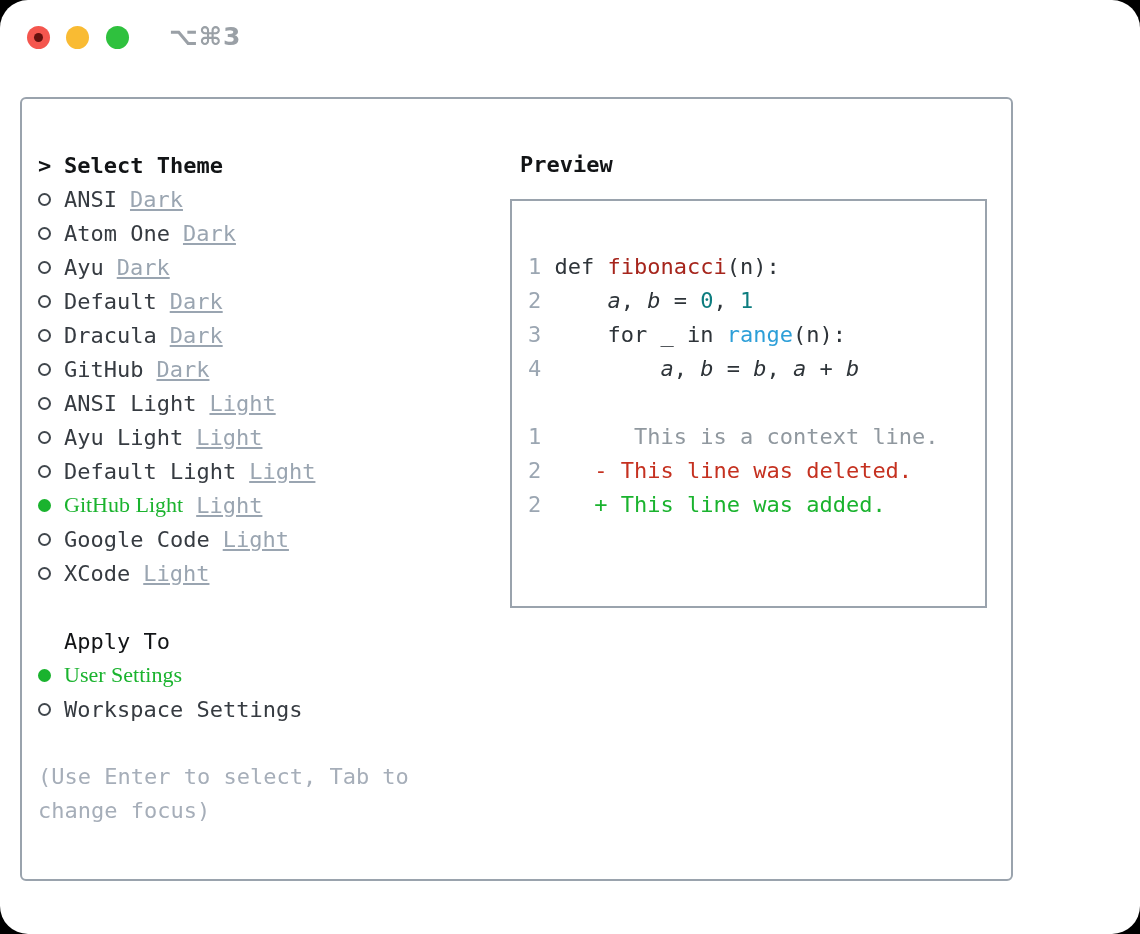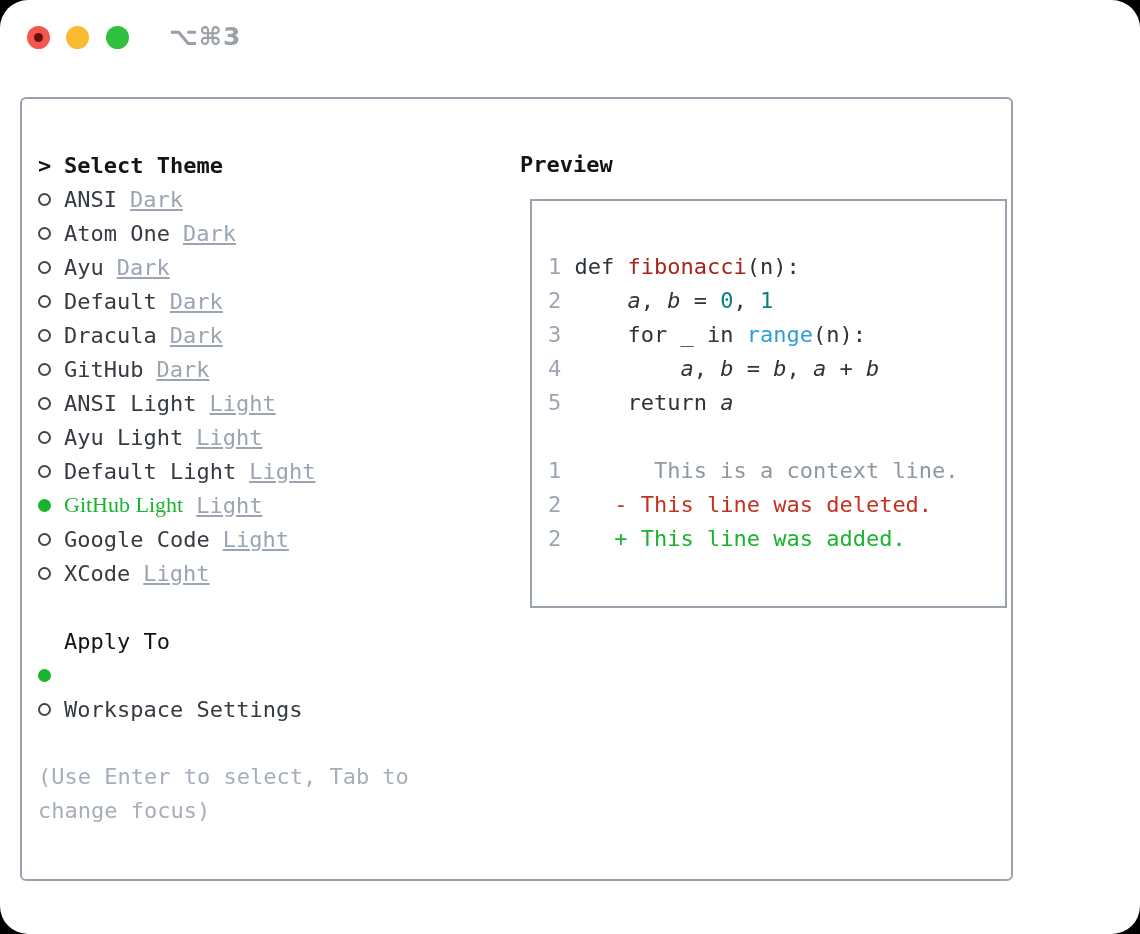--- a/index.html
+++ b/index.html
@@ -37,21 +37,21 @@
   .iname.sel{color:var(--accent-green);font-family:Liberation Serif, serif;}
   .itag{color:var(--tag-gray);margin-left:13px;white-space:pre;text-decoration:underline;}
   .blank-row{height:34px;}
   .hint{height:34px;line-height:34px;color:var(--hint-gray);white-space:pre;}
   
   .preview-title{
     position:absolute;left:520px;top:148px;height:34px;line-height:34px;
     font-size:22px;font-weight:bold;color:var(--header-black);
   }
   .preview-box{
-    position:absolute;left:530px;top:199px;width:477px;height:409px;
+    position:absolute;left:510px;top:199px;width:477px;height:409px;
     border:2px solid var(--border-gray);box-sizing:border-box;
     padding:49px 0 0 16px;overflow:hidden;
   }
   .pline{height:34px;line-height:34px;font-size:22px;white-space:pre;}
   .ln{color:var(--line-number-gray);}
   .tk-plain{color:var(--code-default);}
   .tk-fn{color:var(--function-red);}
   .tk-num{color:var(--number-teal);}
   .tk-bi{color:var(--builtin-blue);}
   .tk-var{color:var(--code-default);font-style:italic;}
@@ -170,20 +170,21 @@
     <div class="blank-row"></div>
     <div class="row">
       <span class="bullet-cell"></span>
       <span class="subhdr">Apply To</span>
     </div>
     <div id="apply-options">
         <div class="row">
           <span class="bullet-cell">
             <span class="bullet filled"></span>
           </span>
+          <span class="iname sel">User Settings</span>
         </div>
         <div class="row">
           <span class="bullet-cell">
             <span class="bullet"></span>
           </span>
           <span class="iname">Workspace Settings</span>
         </div>
       </div>
 
     <div class="blank-row"></div>
@@ -191,21 +192,20 @@
     <div class="hint">change focus)</div>
   </div>
 
   <div class="preview-title">Preview</div>
   <div class="preview-box">
     <div id="preview-lines">
         <div class="pline"><span class="ln">1</span><span class="tk-plain"> def </span><span class="tk-fn">fibonacci</span><span class="tk-plain">(n):</span></div>
         <div class="pline"><span class="ln">2</span><span class="tk-plain">     </span><span class="tk-var">a</span><span class="tk-plain">, </span><span class="tk-var">b</span><span class="tk-plain"> = </span><span class="tk-num">0</span><span class="tk-plain">, </span><span class="tk-num">1</span></div>
         <div class="pline"><span class="ln">3</span><span class="tk-plain">     for _ in </span><span class="tk-bi">range</span><span class="tk-plain">(n):</span></div>
         <div class="pline"><span class="ln">4</span><span class="tk-plain">         </span><span class="tk-var">a</span><span class="tk-plain">, </span><span class="tk-var">b</span><span class="tk-plain"> = </span><span class="tk-var">b</span><span class="tk-plain">, </span><span class="tk-var">a</span><span class="tk-plain"> + </span><span class="tk-var">b</span></div>
-        <div class="pline"><span class="ln">5</span><span class="tk-plain">     return </span><span class="tk-var">a</span></div>
         <div class="pline"><span class="ln"></span></div>
         <div class="pline"><span class="ln">1</span><span class="tk-ctx">       This is a context line.</span></div>
         <div class="pline"><span class="ln">2</span><span class="tk-del">    - This line was deleted.</span></div>
         <div class="pline"><span class="ln">2</span><span class="tk-add">    + This line was added.</span></div>
       </div>
   </div>
 
 </div>
 
 </body></html>

